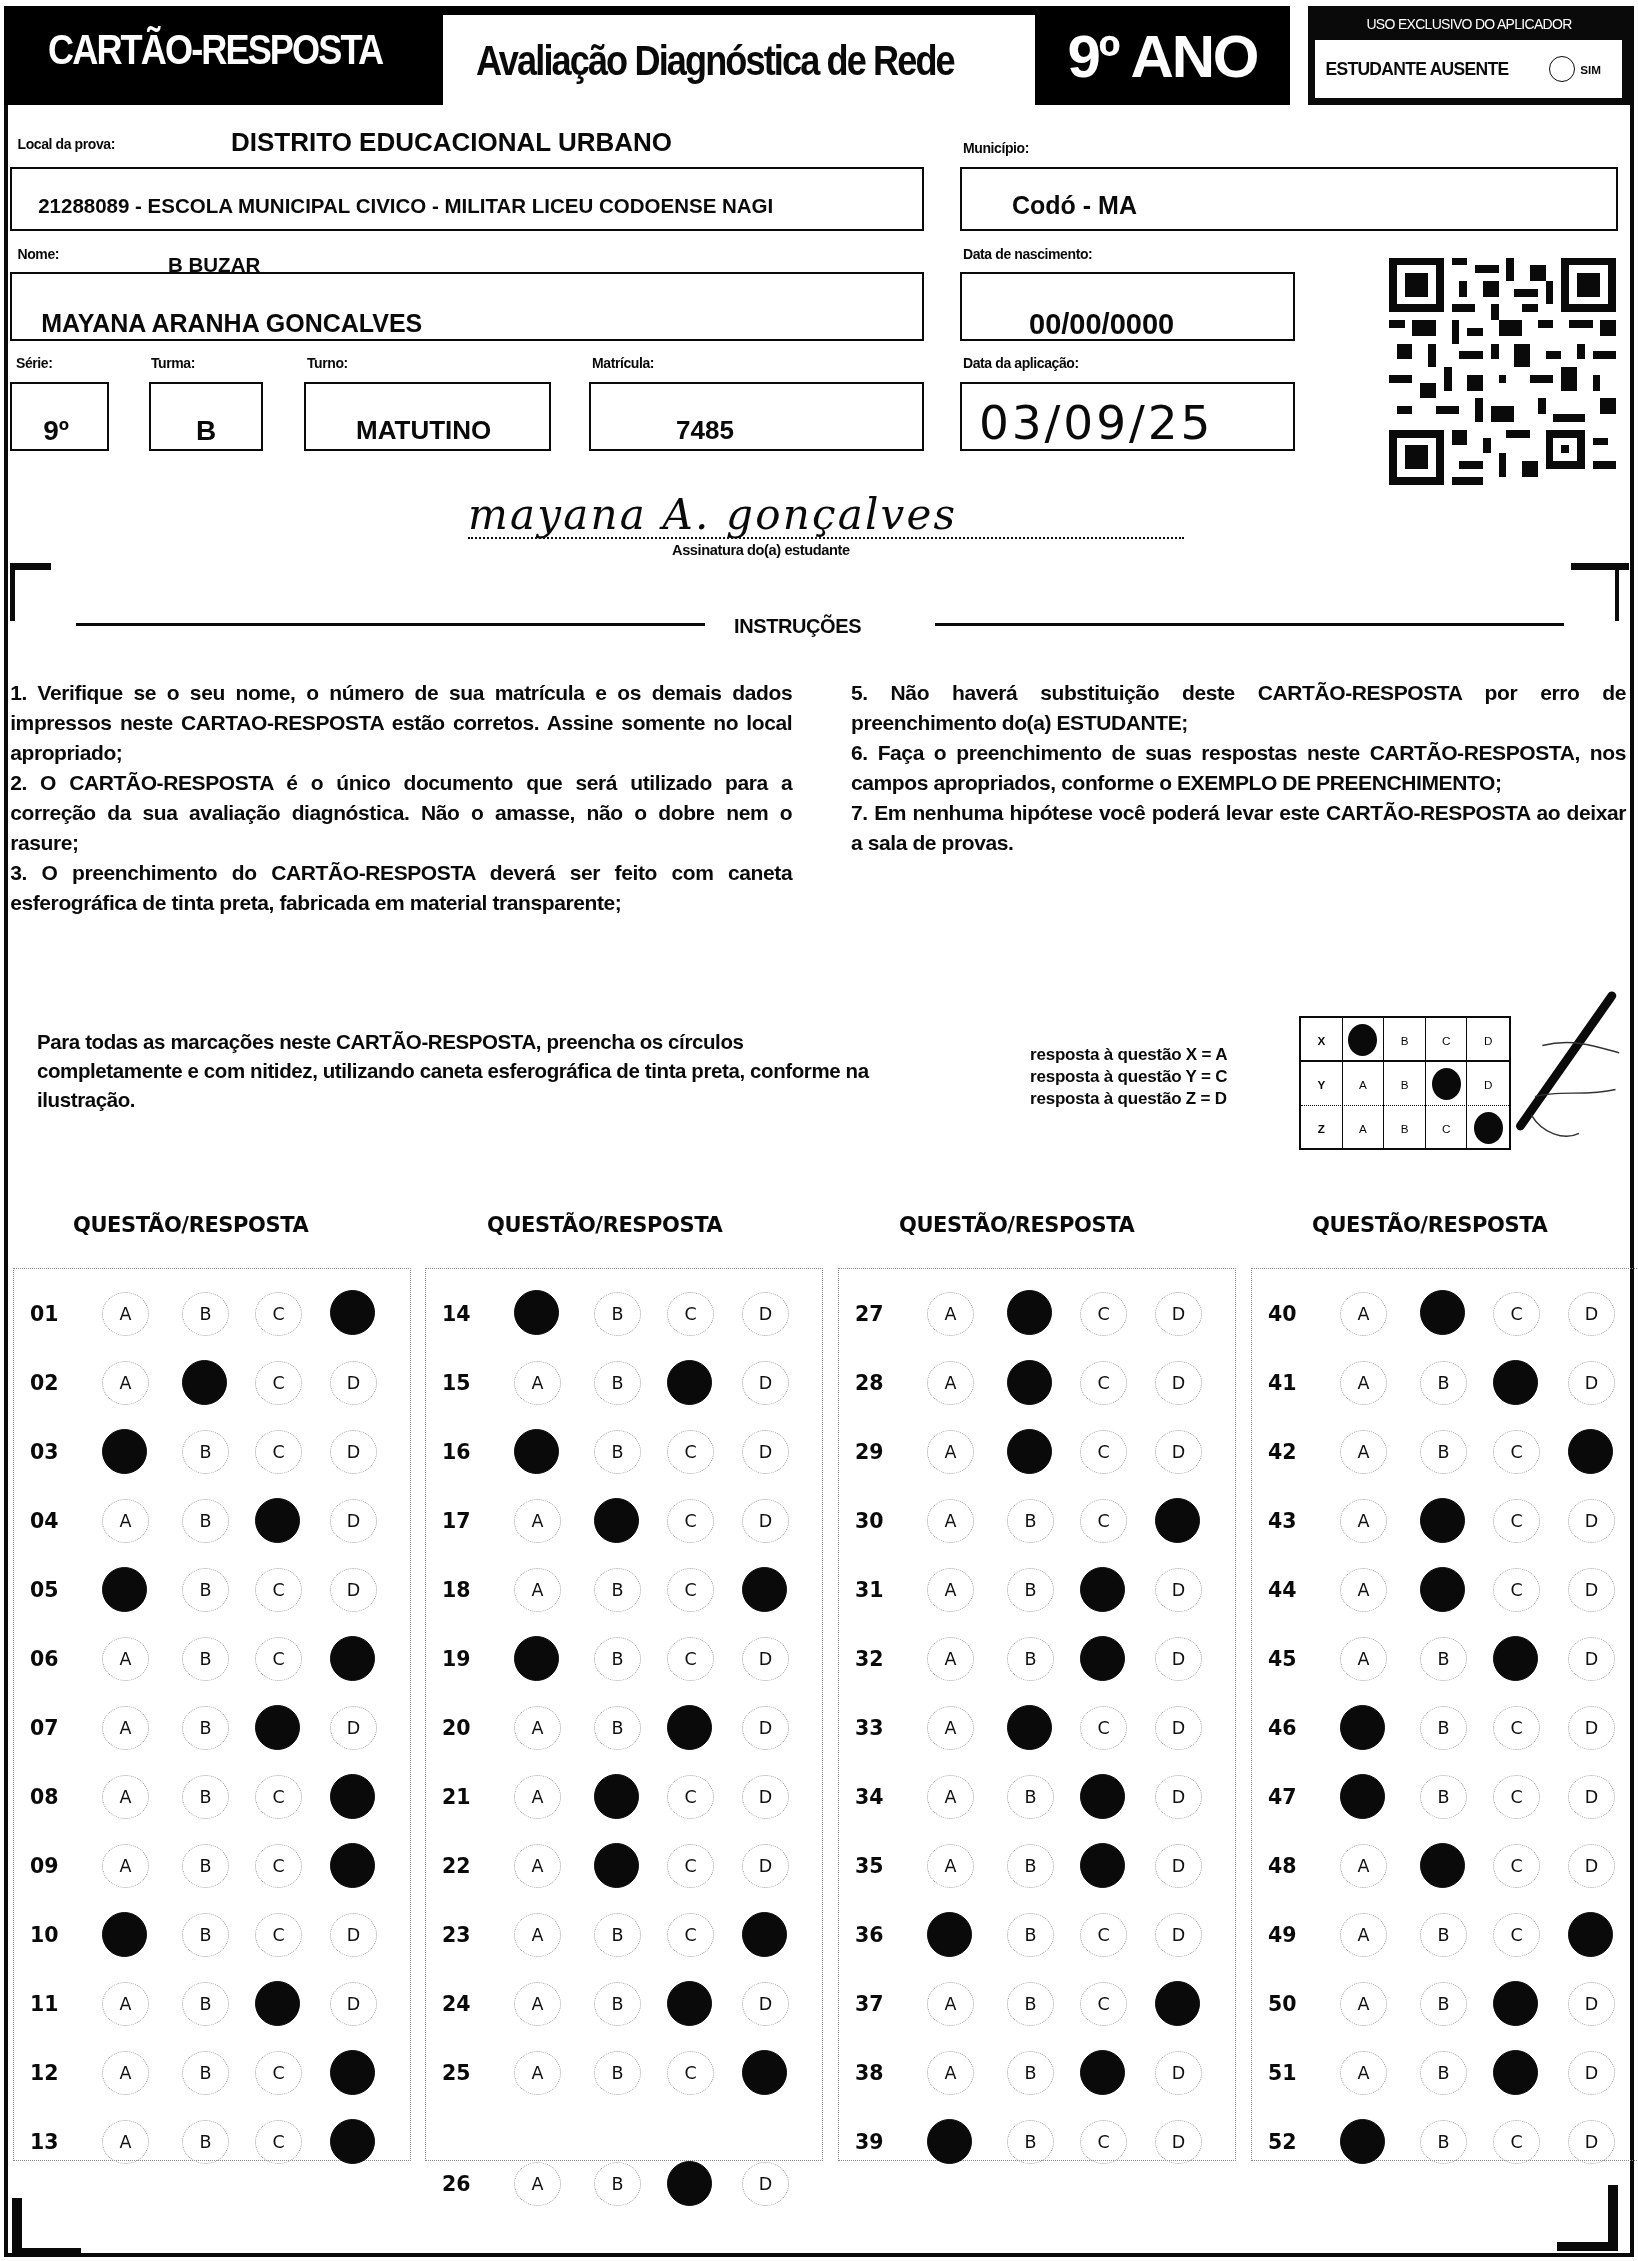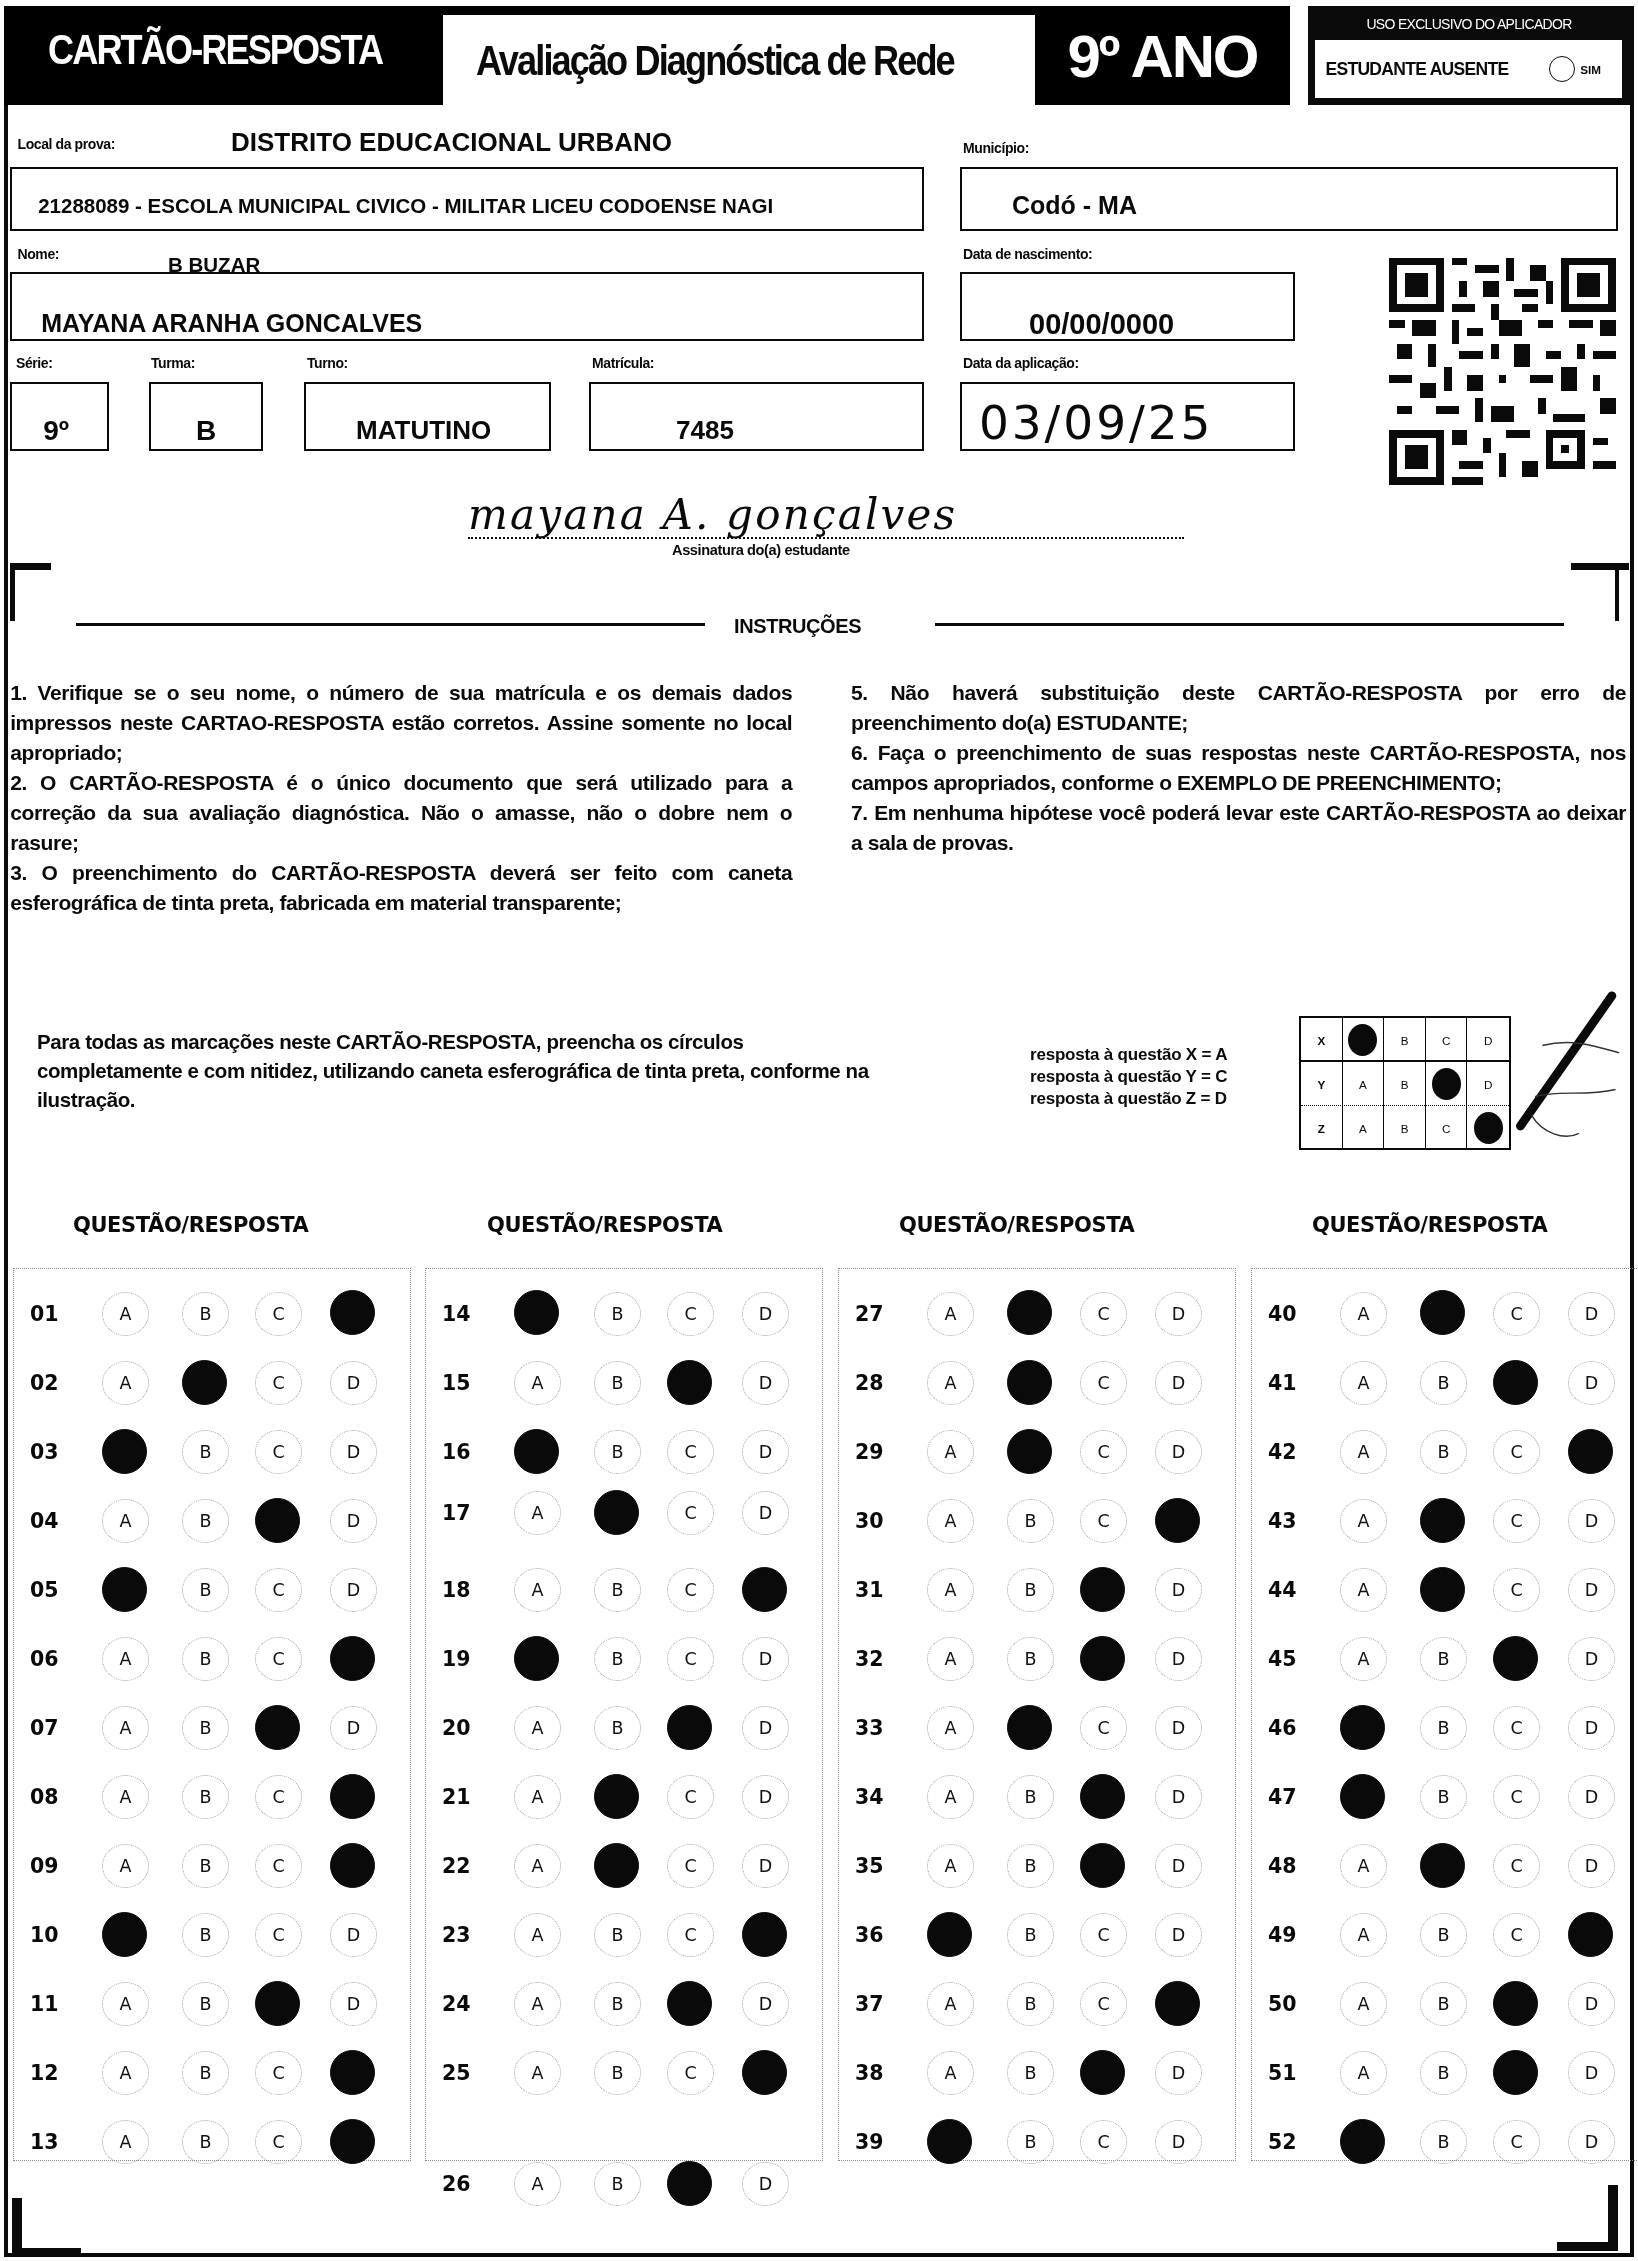--- a/index.html
+++ b/index.html
@@ -373,21 +373,21 @@
         <span class="bub filled" style="left: 241px;">C</span>
         <span class="bub" style="left: 316px;">D</span>
       </div>
       <div class="qrow" style="top: 161px;">
         <span class="qnum">16</span>
         <span class="bub filled" style="left: 88px;">A</span>
         <span class="bub" style="left: 168px;">B</span>
         <span class="bub" style="left: 241px;">C</span>
         <span class="bub" style="left: 316px;">D</span>
       </div>
-      <div class="qrow" style="top: 222px; text-align: right;">
+      <div class="qrow" style="top: 230px; text-align: right;">
         <span class="qnum">17</span>
         <span class="bub" style="left: 88px;">A</span>
         <span class="bub filled" style="left: 168px;">B</span>
         <span class="bub" style="left: 241px;">C</span>
         <span class="bub" style="left: 316px;">D</span>
       </div>
       <div class="qrow" style="top: 299px;">
         <span class="qnum">18</span>
         <span class="bub" style="left: 88px;">A</span>
         <span class="bub" style="left: 168px;">B</span>

